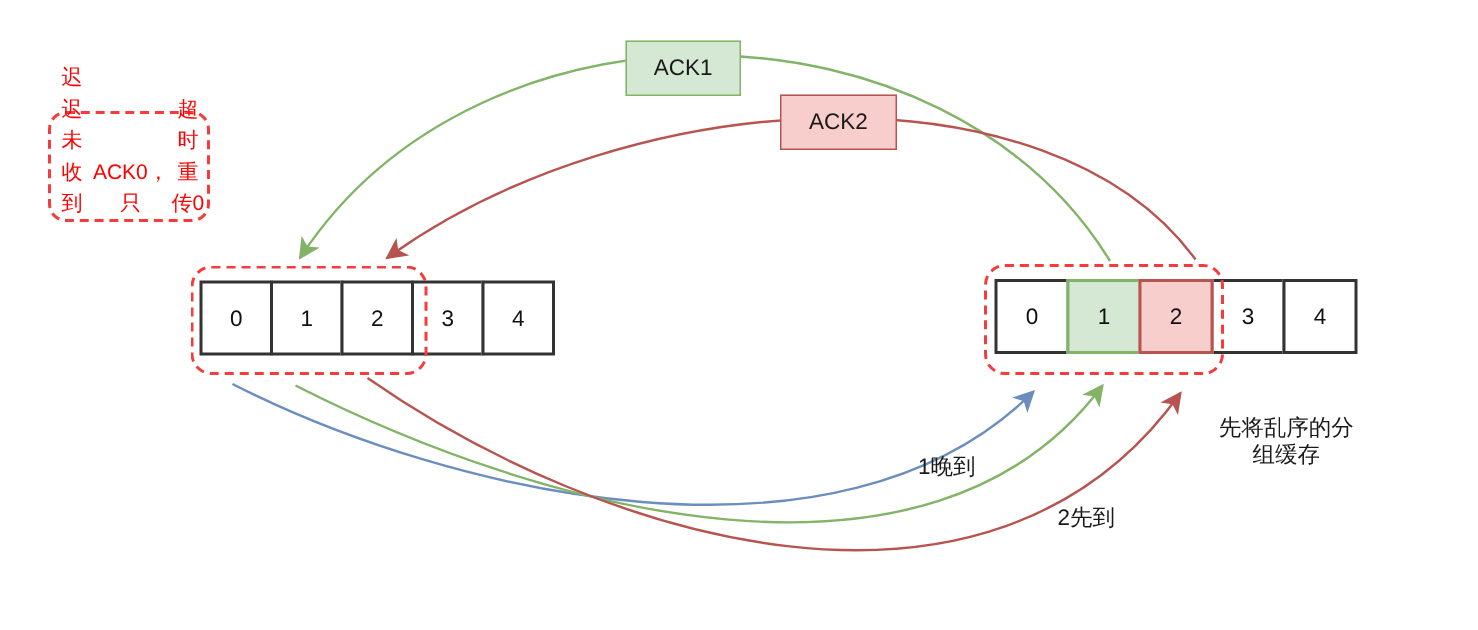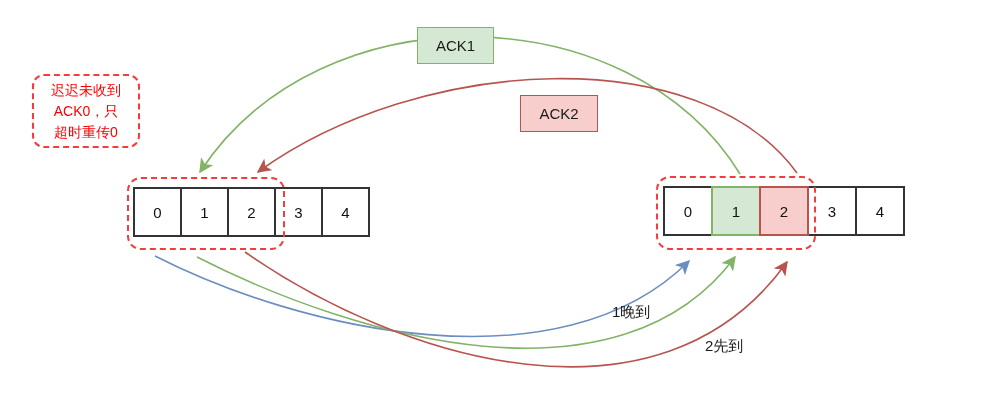--- a/index.html
+++ b/index.html
@@ -4,26 +4,26 @@
 <style>
   html,body{margin:0;padding:0;background:#fff;}
   body{font-family:"Liberation Sans","DejaVu Sans",sans-serif;}
   .canvas{position:relative;width:985px;height:420px;background:#ffffff;overflow:hidden;}
   .links{position:absolute;left:0;top:0;width:985px;height:420px;z-index:1;}
 
   
   .ack-box{position:absolute;z-index:3;display:flex;align-items:center;justify-content:center;
            font-size:15px;color:#1a1a1a;box-sizing:border-box;}
   .ack1{left:417px;top:27px;width:77px;height:37px;background:#d5e8d4;border:1px solid #82b366;}
-  .ack2{left:520px;top:63px;width:78px;height:37px;background:#f8cecc;border:1px solid #b85450;margin-top:32px;}
+  .ack2{left:520px;top:63px;width:78px;height:37px;background:#f8cecc;border:1px solid #b85450;}
 
   
   .note{position:absolute;left:32px;top:74px;width:108px;height:74px;z-index:2;
         border:2px dashed #f53b3b;border-radius:12px;color:#ff0000;font-size:14px;
-        display:flex;flex-direction:column;align-items:center;justify-content:center;
+        display:flex;flex-direction:row;align-items:flex-end;justify-content:center;
         line-height:21px;text-align:center;box-sizing:border-box;}
 
   
   .window{position:absolute;display:flex;z-index:2;}
   .win-sender{left:133px;top:187px;}
   .win-receiver{left:663px;top:186px;}
   .cell{width:49px;height:50px;box-sizing:border-box;border:2px solid #333333;margin-left:-2px;
         display:flex;align-items:center;justify-content:center;font-size:15px;color:#111111;
         background:#ffffff;position:relative;}
   .win-receiver .cell{width:50px;}
@@ -94,14 +94,18 @@
     <div class="cell">0</div>
     <div class="cell cell-green">1</div>
     <div class="cell cell-pink">2</div>
     <div class="cell">3</div>
     <div class="cell">4</div>
   </div>
   <div class="win-dash dash-receiver"></div>
 
   <div class="lbl lbl-late">1晚到</div>
   <div class="lbl lbl-first">2先到</div>
+  <div class="lbl lbl-buffer">
+    <div>先将乱序的分</div>
+    <div>组缓存</div>
+  </div>
 
 </div>
 
 </body></html>

